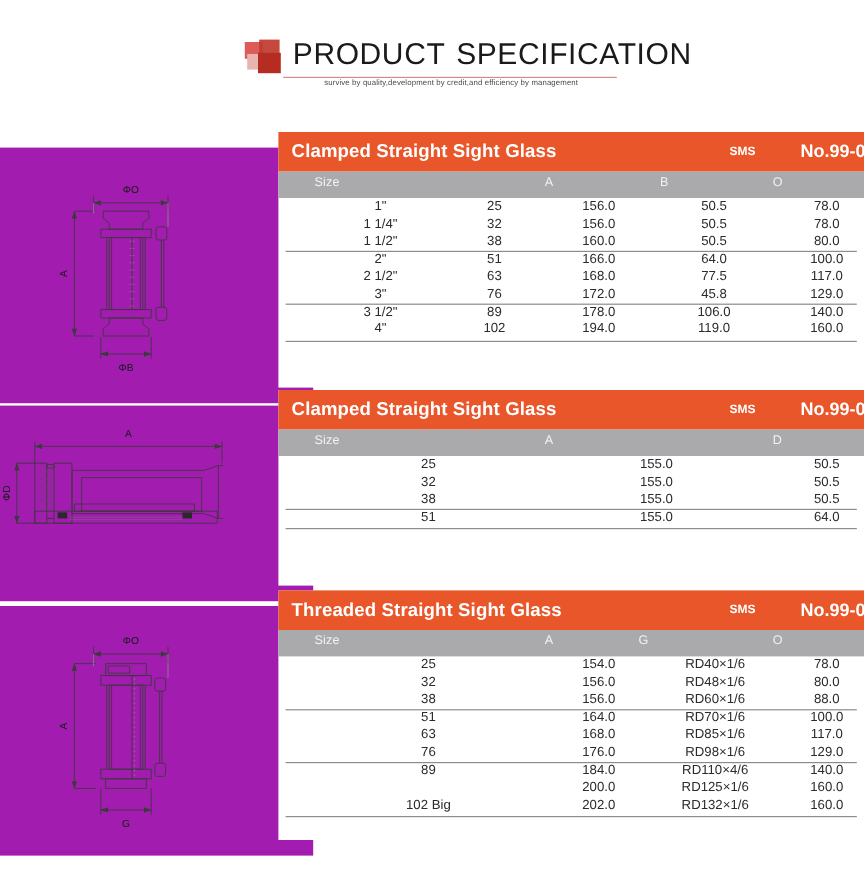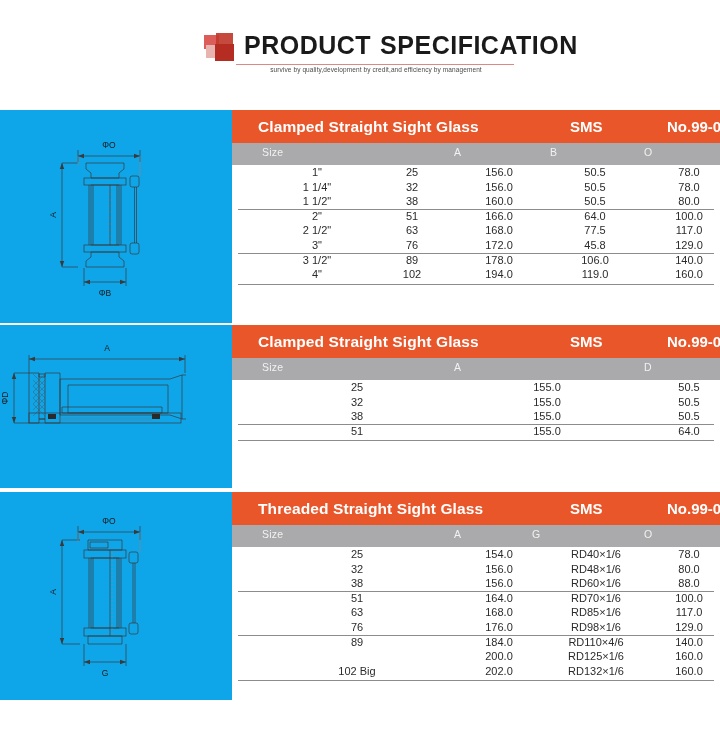--- a/index.html
+++ b/index.html
@@ -15,46 +15,46 @@
   
   .header { position: absolute; left: 0; top: 0; width: 720px; height: 110px; background:#fff; }
   .logo-wrap { position: absolute; left: 204px; top: 33px; width: 36px; height: 32px; }
   .logo-sq { position: absolute; }
   .logo-sq.a { left: 0px;  top: 2px;  width: 15px; height: 14px; background:#d9534f; opacity:.95; }
   .logo-sq.b { left: 12px; top: 0px;  width: 17px; height: 15px; background:#c0392b; opacity:.92; }
   .logo-sq.c { left: 2px;  top: 12px; width: 13px; height: 13px; background:#e8b4b0; }
   .logo-sq.d { left: 11px; top: 11px; width: 19px; height: 17px; background:#b52d22; }
   .title-main {
     position: absolute; left: 244px; top: 31px;
-    font-size: 25px; letter-spacing: .5px; color:#1a1a1a; font-weight: 700;
+    font-size: 25px; letter-spacing: .5px; color:#1a1a1a; font-weight: 400;
     white-space: nowrap; font-family: "Liberation Sans", sans-serif;
   }
   .title-main .sp { display:inline-block; width: 9px; }
   .title-rule { position: absolute; left: 236px; top: 64px; width: 278px; height: 1px; background:#d98a85; }
   .tagline {
     position: absolute; left: 236px; top: 66px; width: 280px;
     text-align: center; font-size: 6.5px; color:#4a4a4a; letter-spacing: .1px; white-space: nowrap;
   }
 
   
   .block { position: absolute; left: 0; width: 720px; }
   .block-1 { top: 110px; height: 213px; }
   .block-2 { top: 325px; height: 163px; }
   .block-3 { top: 492px; height: 208px; }
 
-  .draw-panel { position: absolute; left: 0; top: 0; width: 261px; height: 100%; background:#0ea5e9; }
+  .draw-panel { position: absolute; left: 0; top: 13px; width: 261px; height: 100%; background:#a21caf; }
   .table-panel { position: absolute; left: 232px; top: 0; width: 488px; height: 100%; background:#ffffff; }
 
   
   .tbar {
     position: relative; height: 33px; background:#e8562a; color:#fff;
     display:flex; align-items:center; width: 100%;
   }
-  .tbar-title { margin-left: 26px; font-size: 15.5px; font-weight: 700; letter-spacing:.1px; white-space:nowrap; }
-  .tbar-std { position:absolute; left: 338px; font-size: 15px; font-weight:700; white-space:nowrap; }
+  .tbar-title { margin-left: 11px; font-size: 15.5px; font-weight: 700; letter-spacing:.1px; white-space:nowrap; }
+  .tbar-std { position:absolute; left: 376px; font-size: 10px; font-weight:700; white-space:nowrap; }
   .tbar-no  { position:absolute; left: 435px; font-size: 15px; font-weight:700; white-space:nowrap; }
 
   
   .chead { height: 22px; background:#aaaaac; color:#f2f2f2; position:relative; width:100%; }
   .chead .ch { position:absolute; top:3px; font-size:10.5px; letter-spacing:.2px; }
 
   
   .rows { position:relative; width:100%; padding-top: 1px; }
   .row { position:relative; height: 14.6px; width:100%; }
   .row .cell { position:absolute; top:0px; font-size:11px; color:#2b2b2b; text-align:center; }

